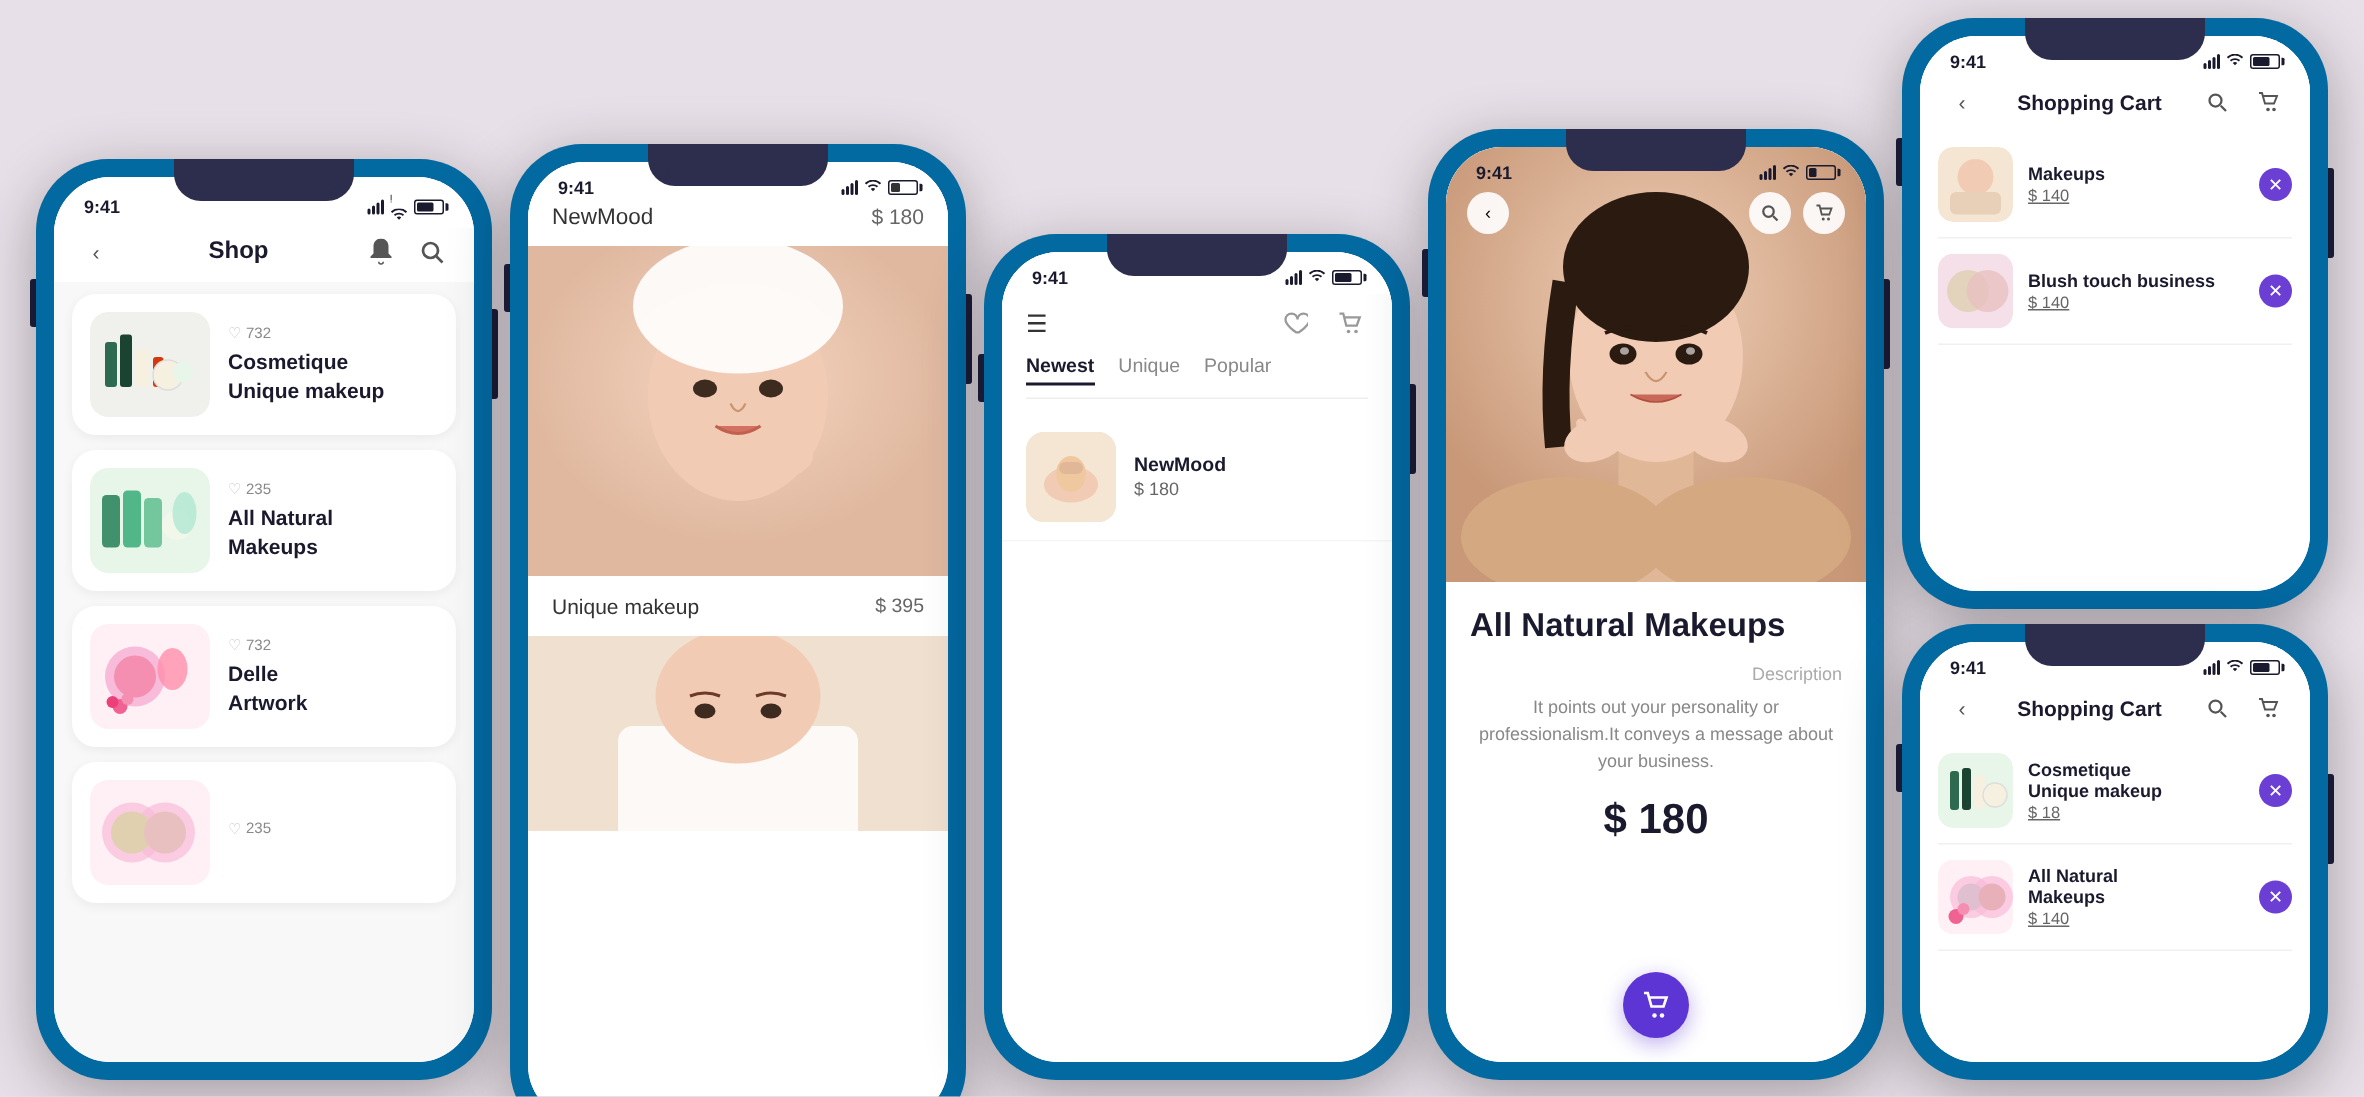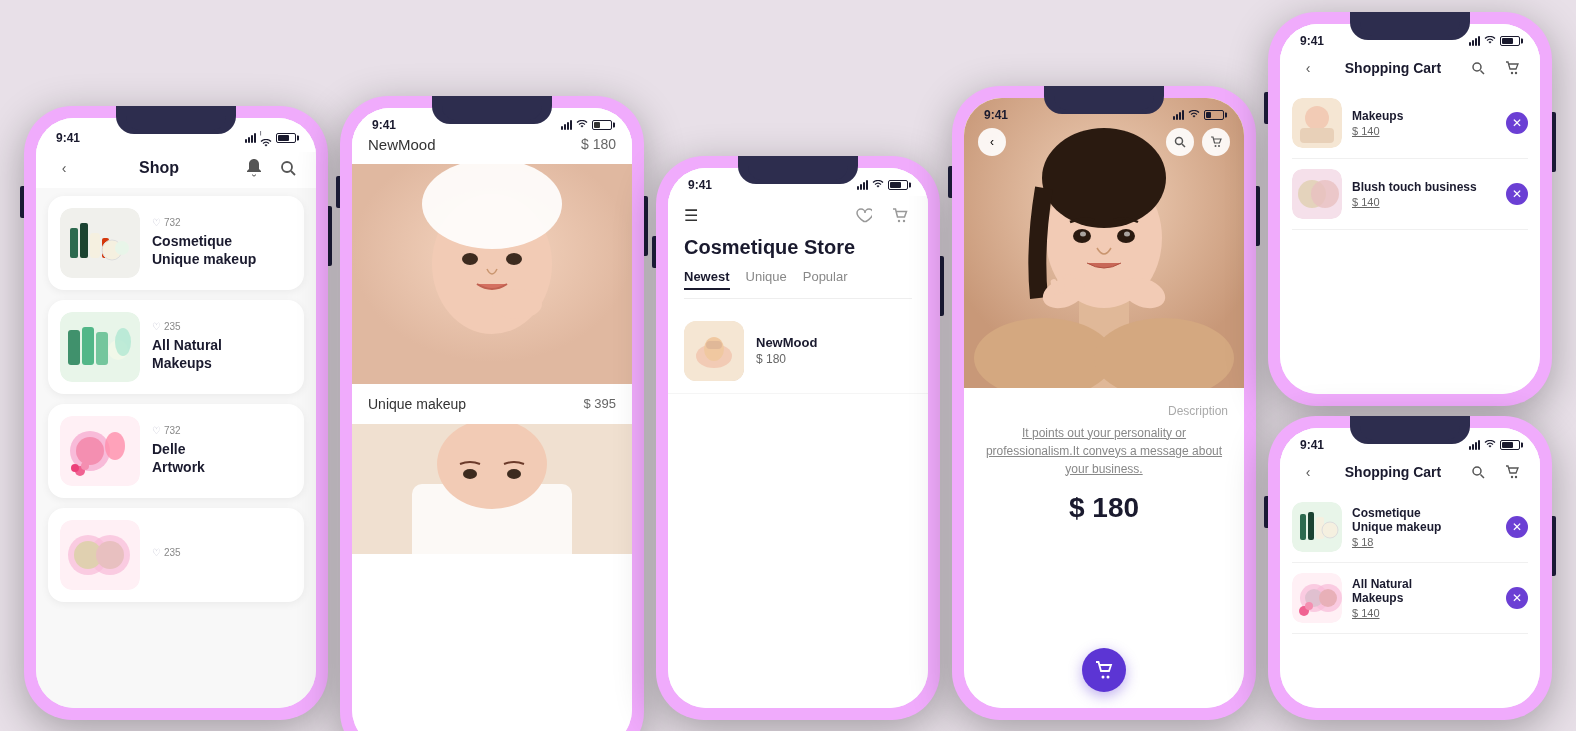--- a/index.html
+++ b/index.html
@@ -18,21 +18,21 @@
       justify-content: center;
       gap: 10px;
       width: 1576px;
       height: 731px;
       position: relative;
       padding: 20px;
     }
 
     
     .phone {
-      background: #f0abfc;
+      background: #0369a1;
       border-radius: 48px;
       padding: 12px;
       position: relative;
       flex-shrink: 0;
       box-shadow: 0 10px 40px rgba(0,0,0,0.3);
     }
     .phone::before {
       content: '';
       position: absolute;
       top: 0;
@@ -333,21 +333,20 @@
       color: #aaa;
       text-align: right;
       margin-bottom: 6px;
     }
     .product-detail-desc {
       font-size: 12px;
       color: #888;
       text-align: center;
       line-height: 1.5;
       margin-bottom: 14px;
-      text-decoration: underline;
     }
     .product-detail-price {
       font-size: 28px;
       font-weight: 700;
       color: #1a1a2e;
       text-align: center;
       margin-bottom: 14px;
     }
     .cart-fab {
       width: 44px;
@@ -738,21 +737,20 @@
                 </div>
                 <div class="nav-icon">
                   <svg width="16" height="16" viewBox="0 0 16 16">
                       <path d="M1 1h2.5l2 8h7l2-5.5H4.5" stroke="#999" stroke-width="1.5" fill="none"></path>
                       <circle cx="7" cy="13" r="1.2" fill="#999"></circle>
                       <circle cx="12" cy="13" r="1.2" fill="#999"></circle>
                     </svg>
                 </div>
               </div>
             </div>
-            <div class="store-title">Cosmetique Store</div>
             <div class="store-tabs">
               <div class="store-tab active">Newest</div>
               <div class="store-tab">Unique</div>
               <div class="store-tab">Popular</div>
             </div>
           </div>
 
           <div class="store-product-item">
             <div class="store-product-img">
               <svg width="60" height="60" viewBox="0 0 60 60">
@@ -853,20 +851,21 @@
                       <path d="M1 1h2l1.5 6h5l1.5-4H3.5" stroke="#555" stroke-width="1.2" fill="none"></path>
                       <circle cx="5.5" cy="10" r="1" fill="#555"></circle>
                       <circle cx="9" cy="10" r="1" fill="#555"></circle>
                     </svg>
                 </div>
               </div>
             </div>
           </div>
 
           <div class="product-detail-content">
+            <div class="product-detail-name">All Natural Makeups</div>
             <div class="product-detail-desc-label">Description</div>
             <div class="product-detail-desc">It points out your personality or professionalism.It conveys a message about your business.</div>
             <div class="product-detail-price">$ 180</div>
           </div>
 
           <div class="cart-fab">
             <svg width="20" height="20" viewBox="0 0 20 20">
                 <path d="M2 2h2.5l2.5 9h8l2-6H6" stroke="white" stroke-width="1.8" fill="none"></path>
                 <circle cx="9" cy="17" r="1.5" fill="white"></circle>
                 <circle cx="14" cy="17" r="1.5" fill="white"></circle>

